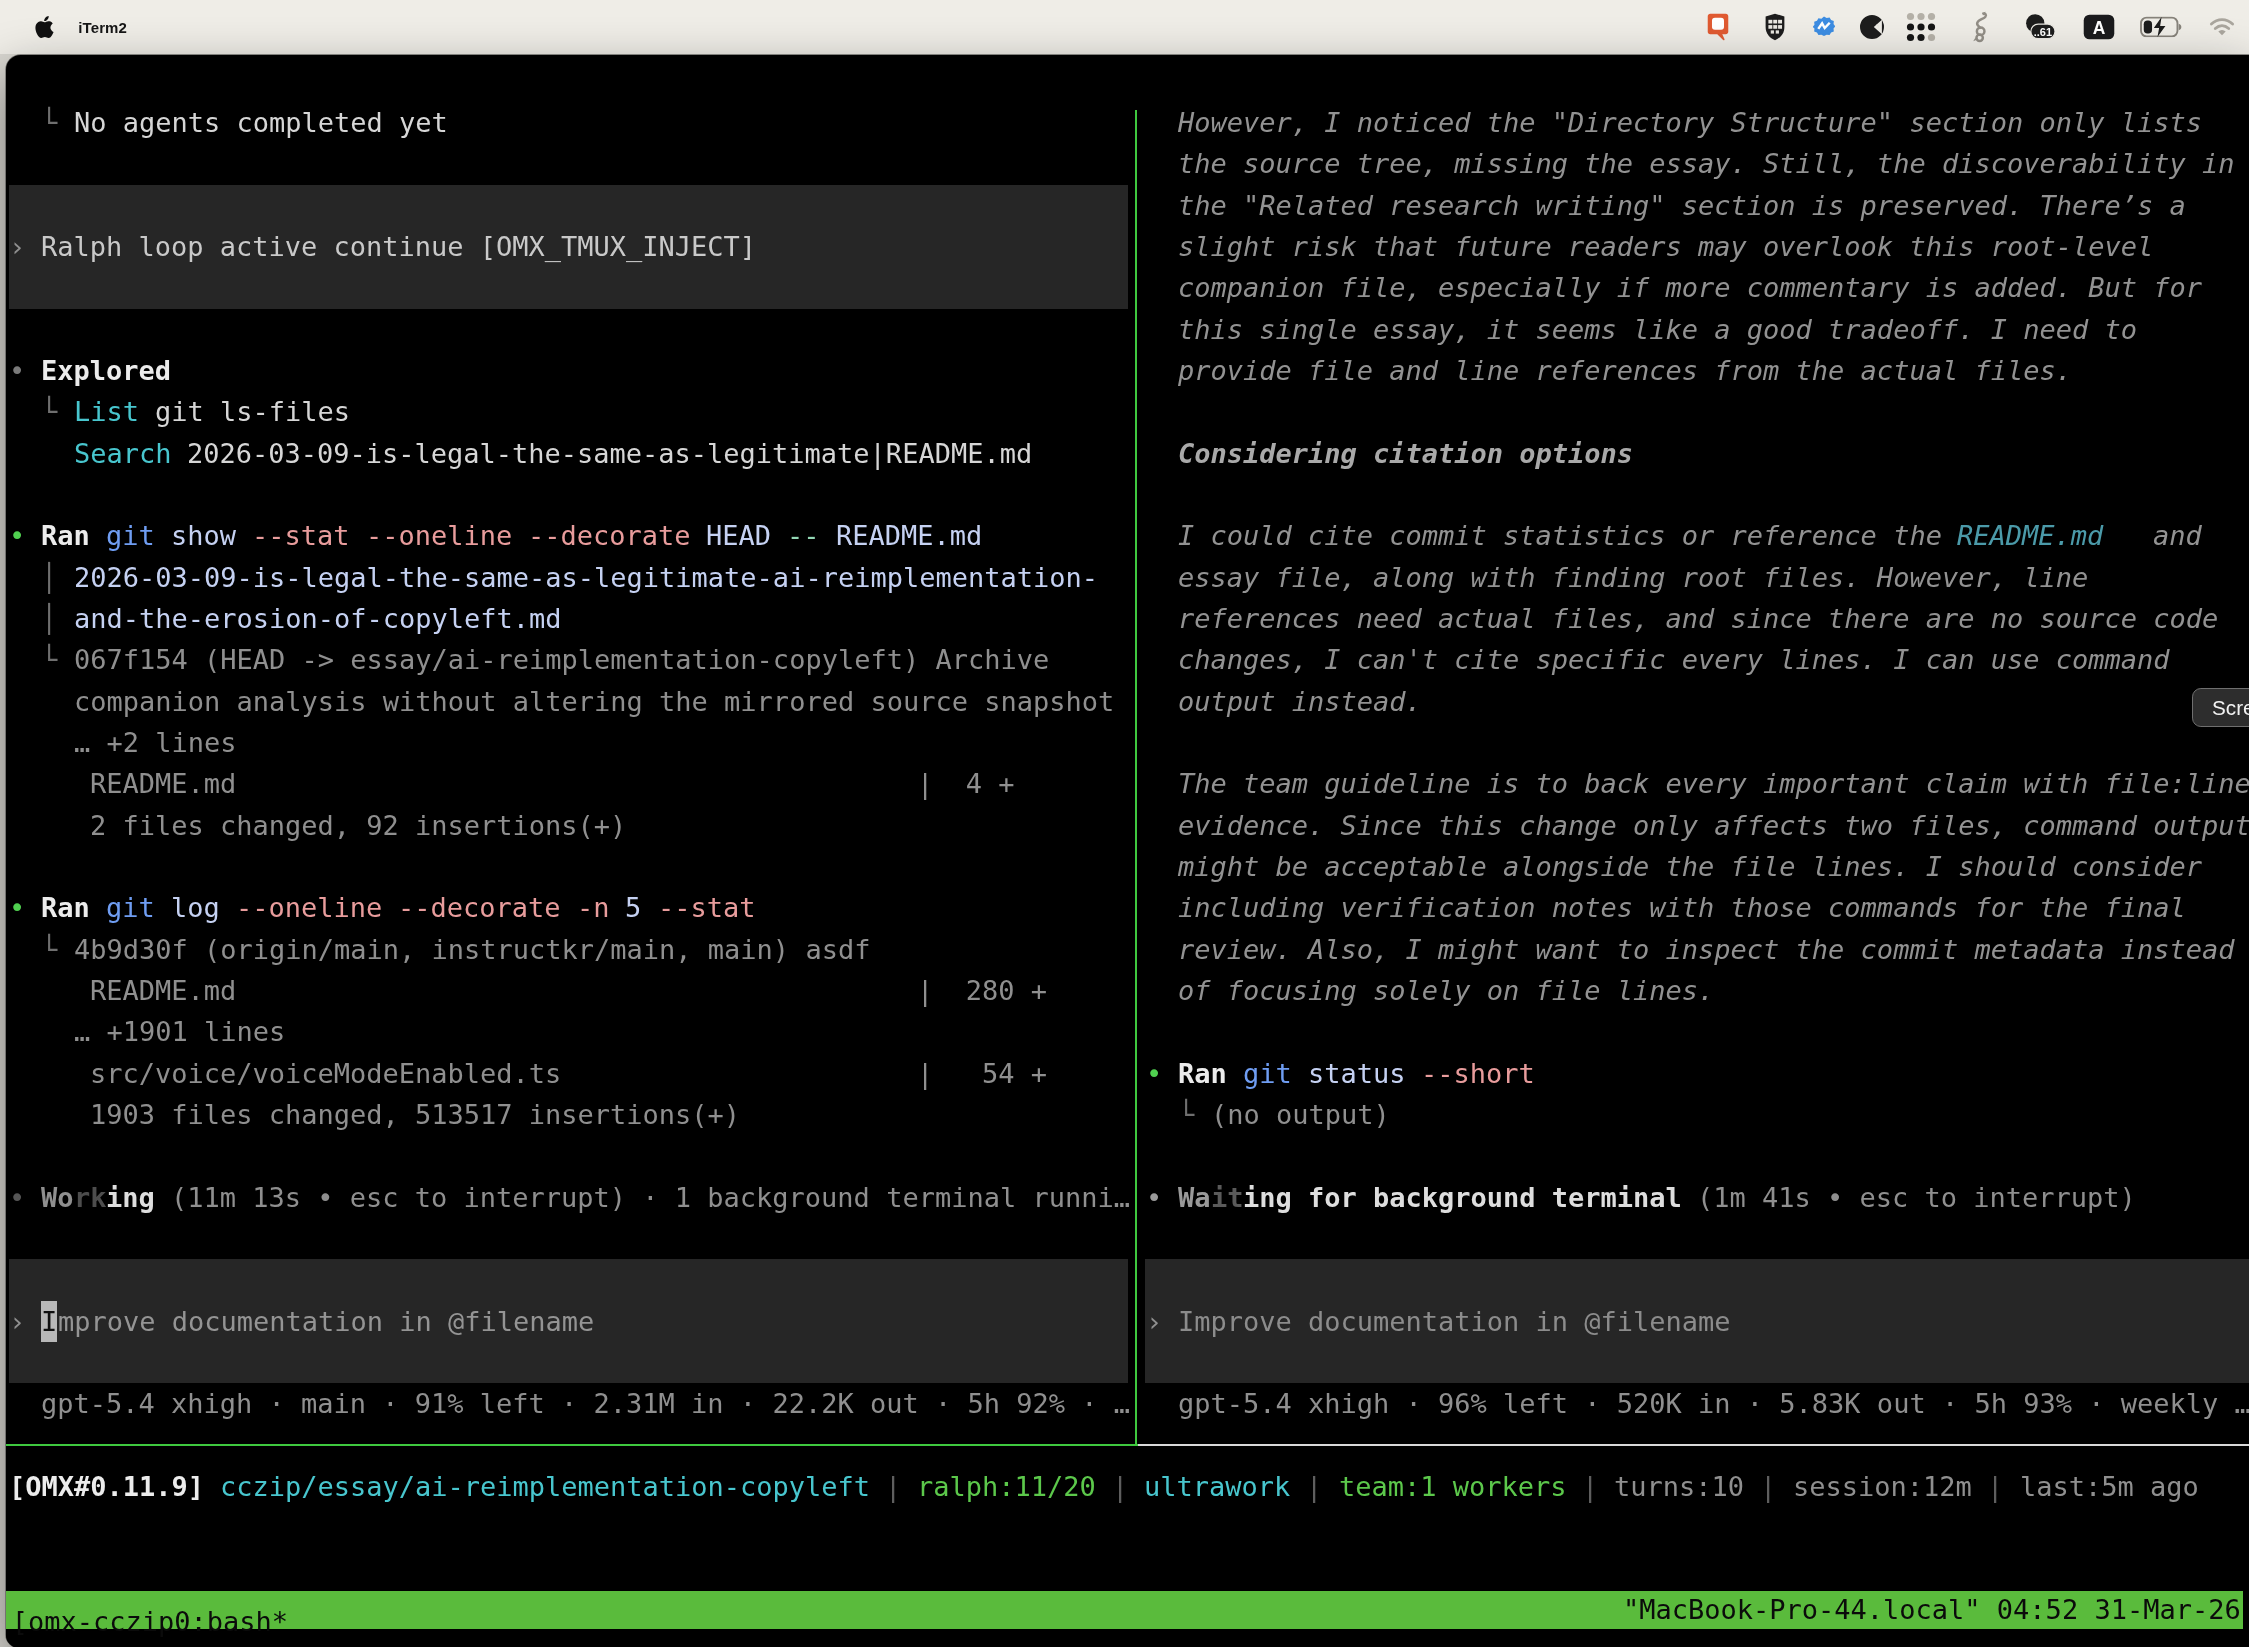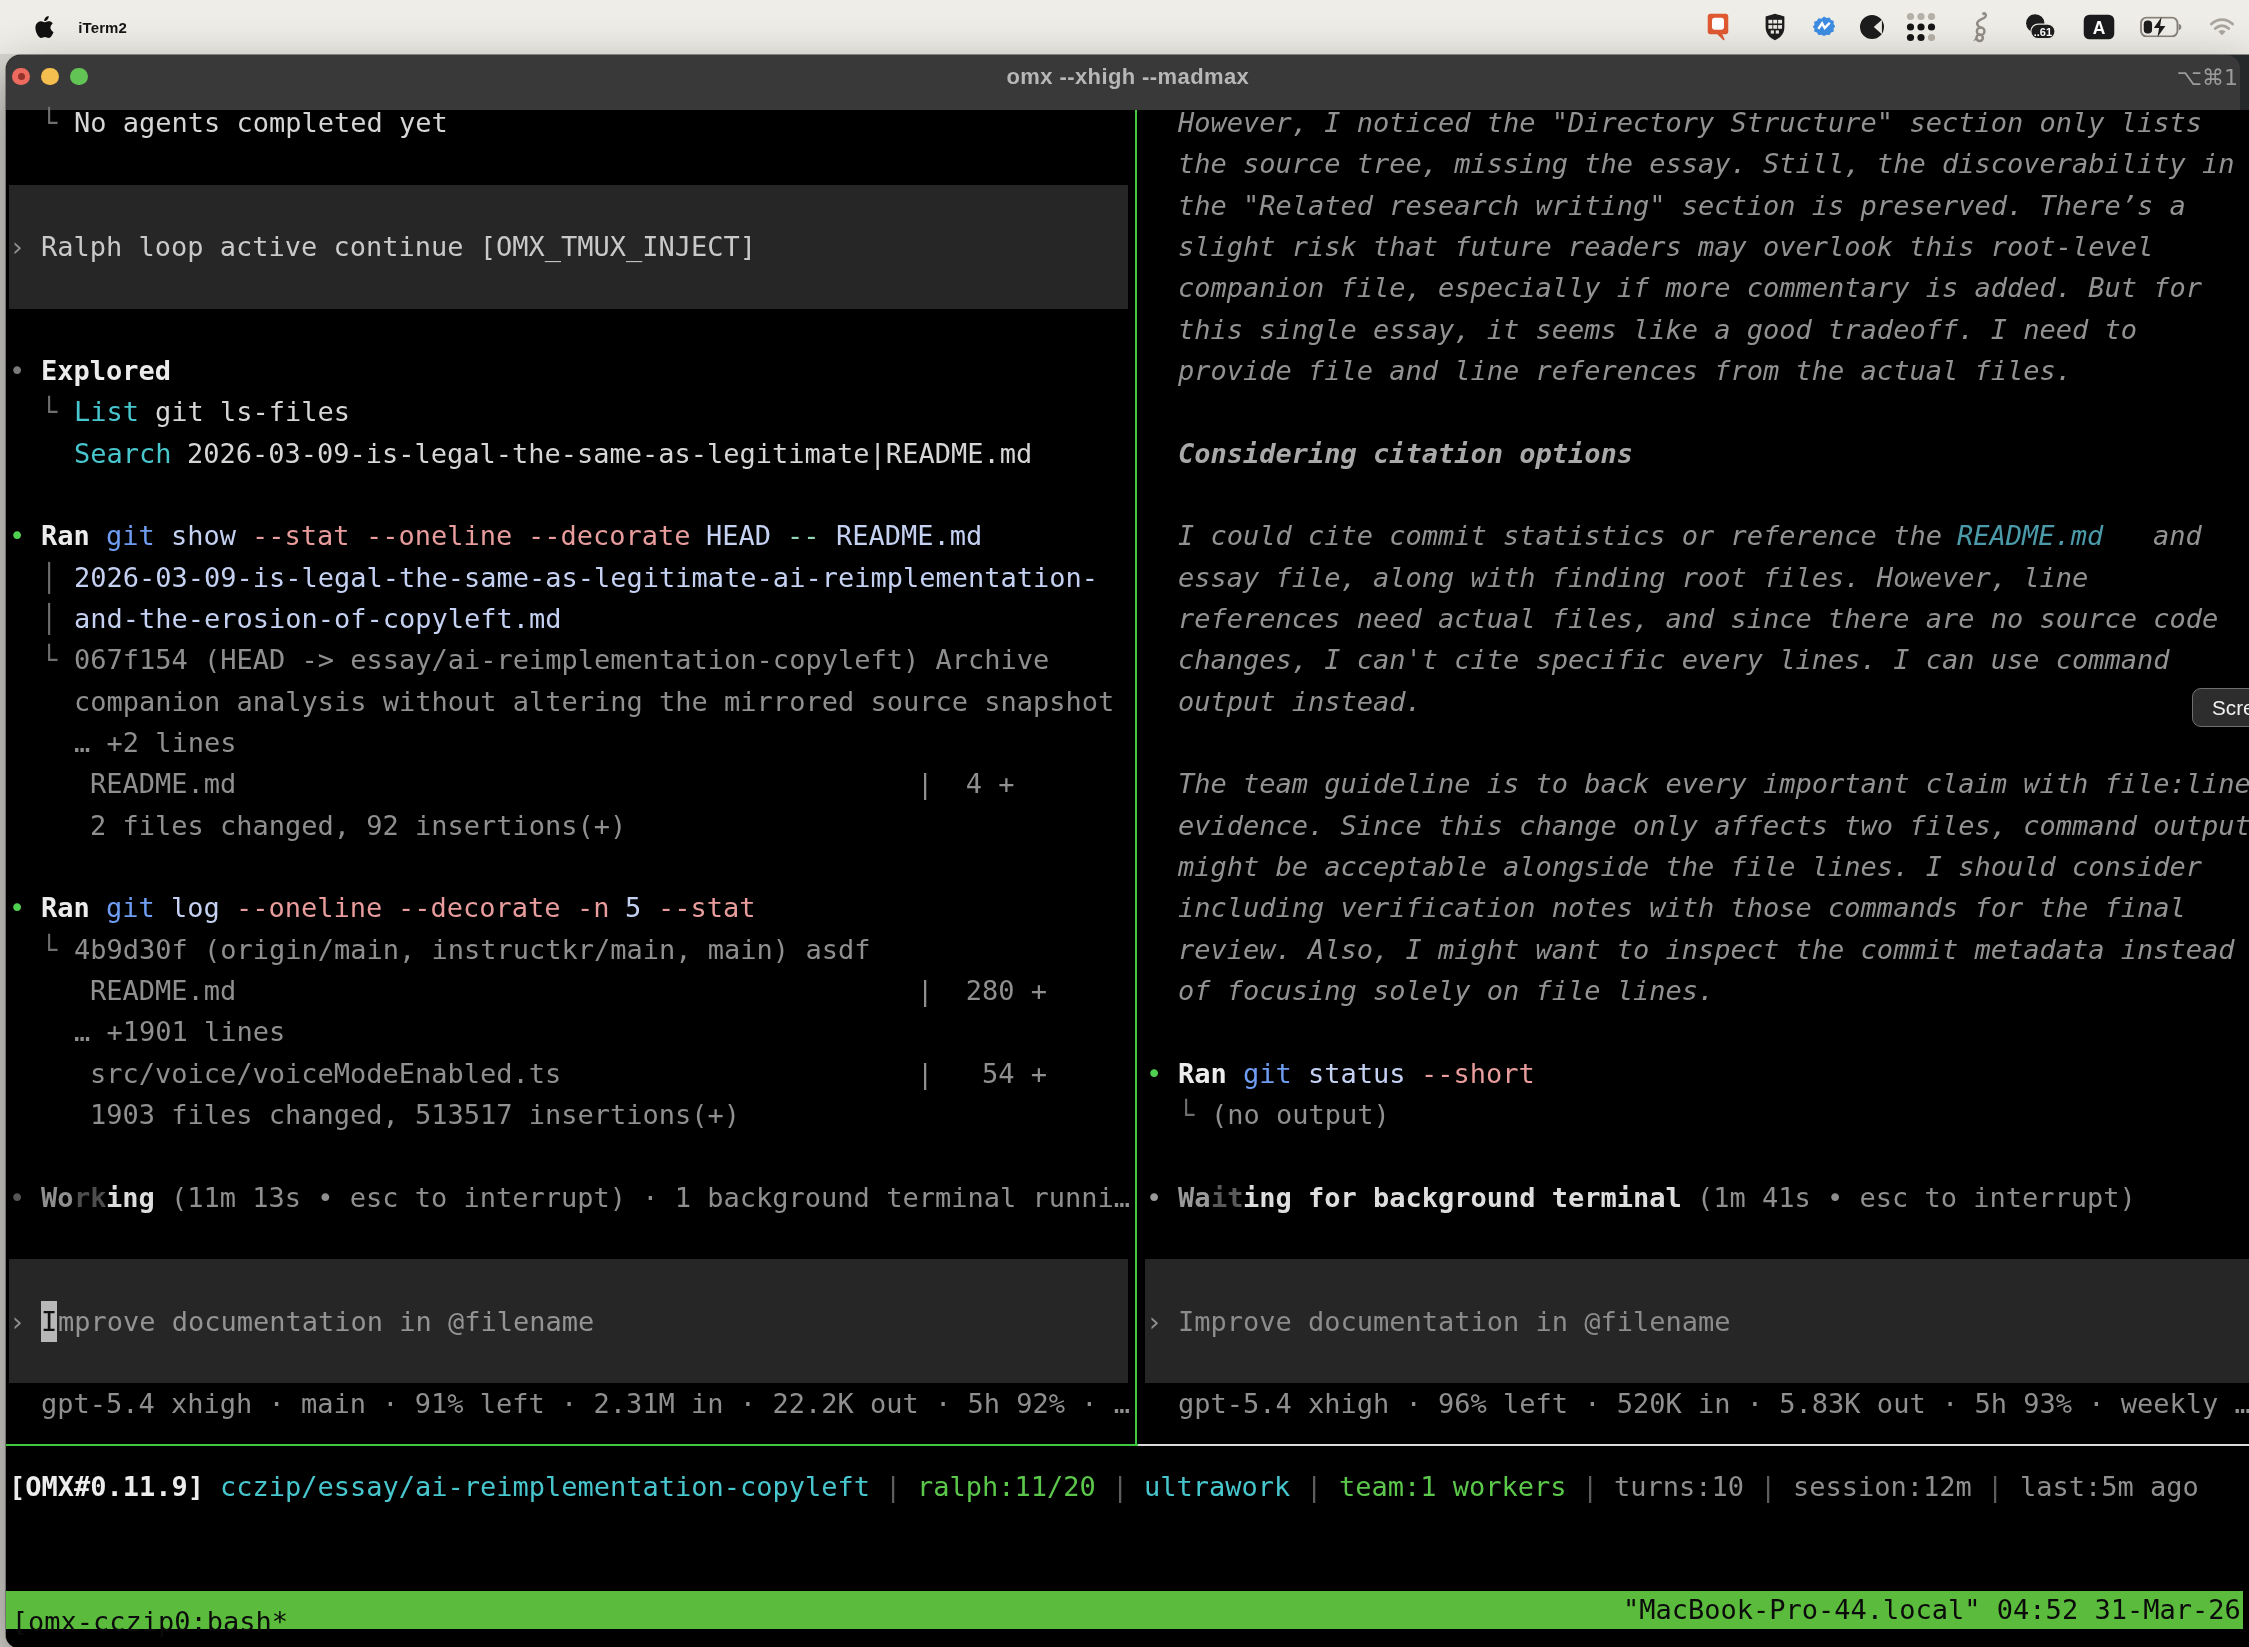--- a/index.html
+++ b/index.html
@@ -201,30 +201,20 @@
           <path d="M2.2 6.3 C8 .8 16 .8 21.8 6.3"></path>
           <path d="M5.8 10.4 C9.6 6.9 14.4 6.9 18.2 10.4"></path>
         </g>
         <path d="M12 16.6 L8.6 13.2 a4.8 4.8 0 0 1 6.8 0 z" fill="#aaa69e"></path>
       </svg>
     </span>
   </div>
 </div>
 
 <div class="window">
-  <div class="titlebar">
-    <div class="titletab"></div>
-    <div class="traffic">
-      <span class="tl red"></span>
-      <span class="tl yellow"></span>
-      <span class="tl green"></span>
-    </div>
-    <div class="window-title">omx --xhigh --madmax</div>
-    <div class="window-shortcut">⌥⌘1</div>
-  </div>
   <div class="terminal" id="terminal">
       <div class="tbox" style="left: 3px; width: 1119px; top: 75px; height: 124px;"></div>
       <div class="tbox" style="left: 3px; width: 1119px; top: 1149px; height: 124px;"></div>
       <div class="tbox" style="left: 1139px; width: 1105px; top: 1149px; height: 124px;"></div>
       <div class="vborder" style="left: 1129px; top: 0px; width: 2.2px; height: 1335px;"></div>
       <div class="hborder-green" style="left: 0px; top: 1334px; width: 1132px; height: 2.2px;"></div>
       <div class="hborder-white" style="left: 1132px; top: 1334px; width: 1112px; height: 2.2px;"></div>
       <div class="trow" style="left: 0px; top: -8px;"><span class="c-tree" style="left: 35px;">└</span><span class="c-fg" style="left: 68px;">No agents completed yet</span></div>
       <div class="trow" style="left: 0px; top: 116px;"><span class="c-dim" style="left: 3px;">›</span><span class="c-boxtext" style="left: 35px;">Ralph loop active continue [OMX_TMUX_INJECT]</span></div>
       <div class="trow" style="left: 0px; top: 240px;"><span class="c-bullet" style="left: 3px;">•</span><span class="c-bold" style="left: 35px;">Explored</span></div>

